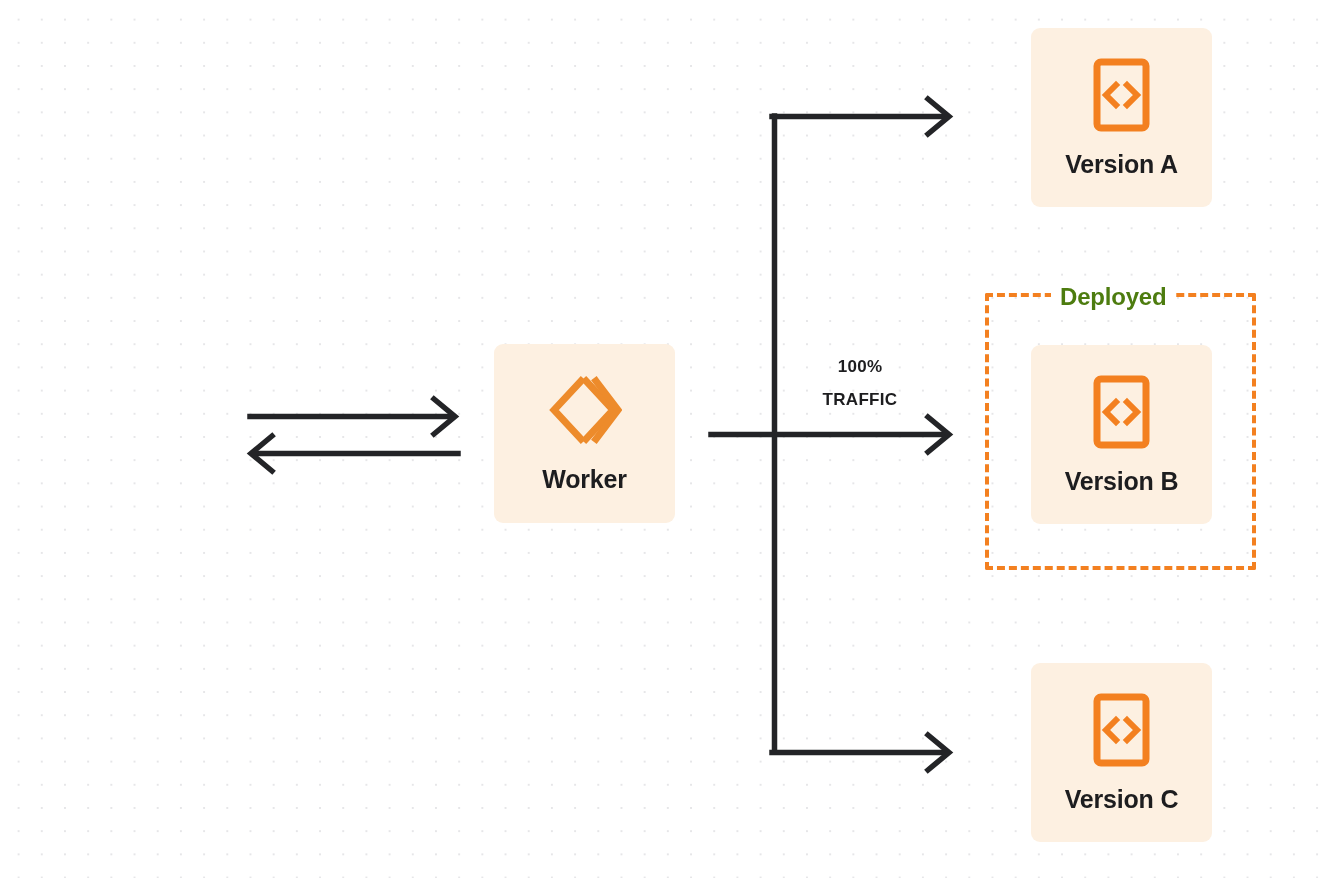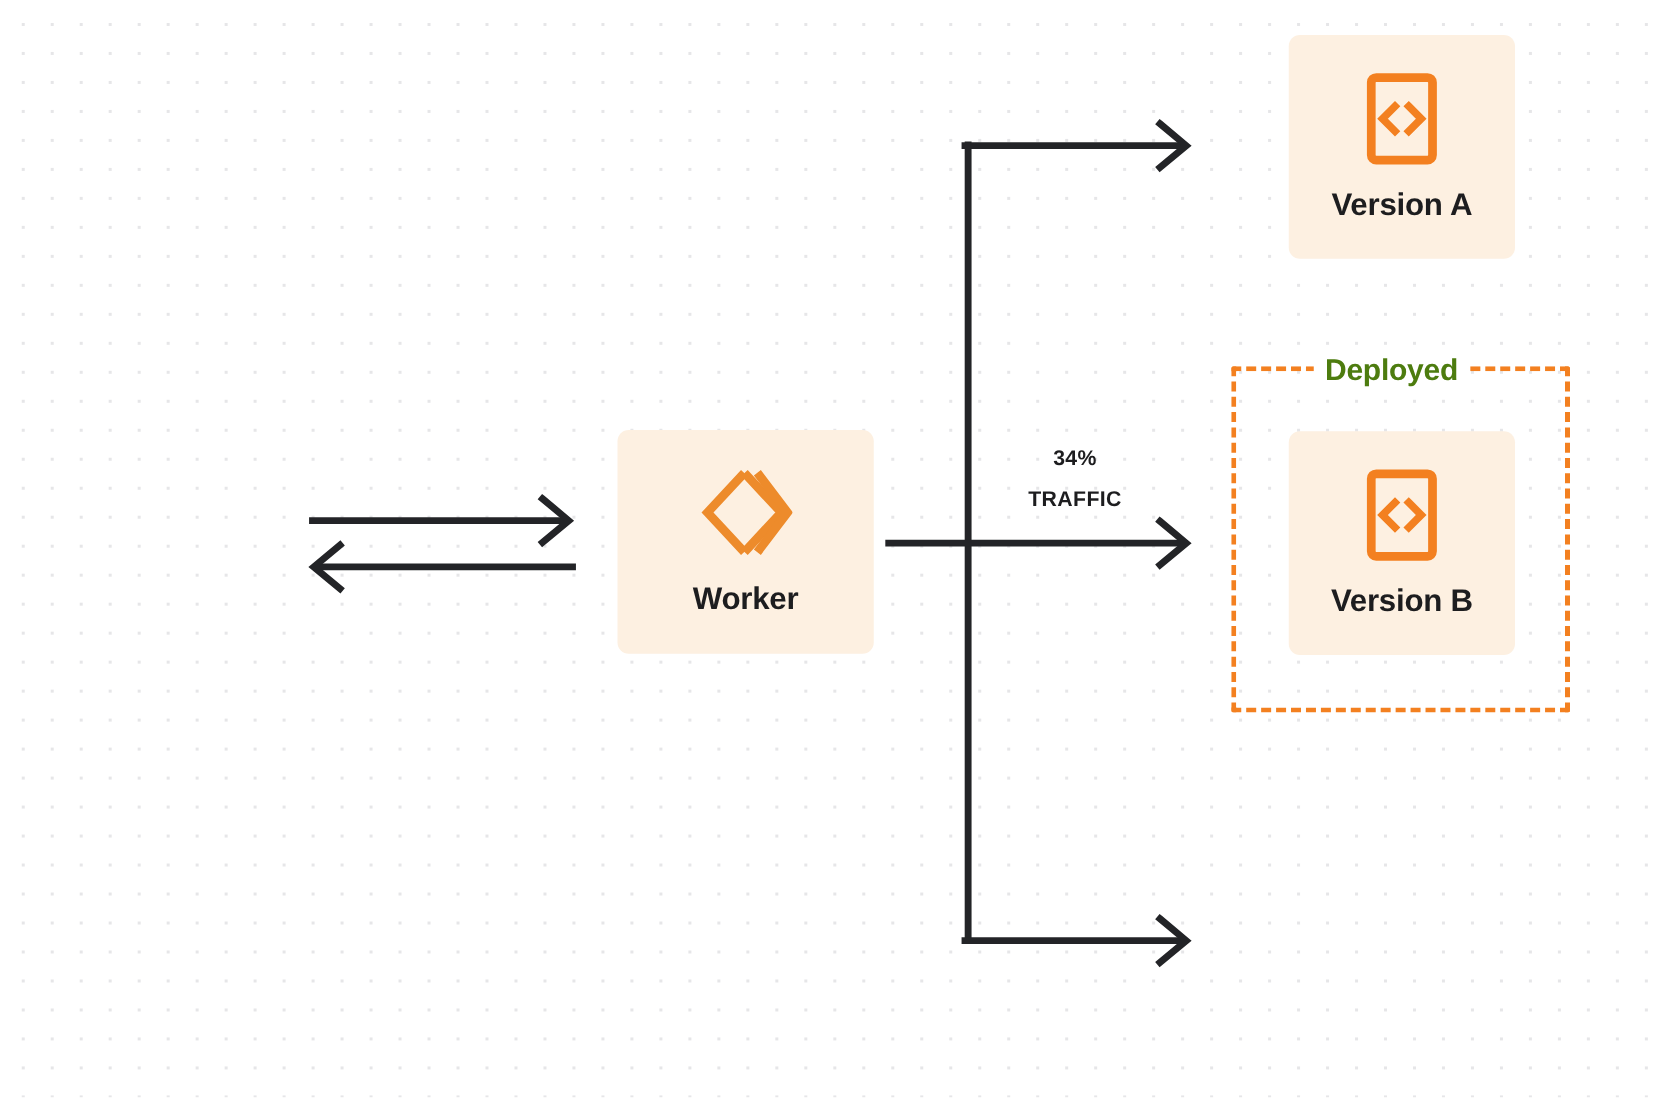--- a/index.html
+++ b/index.html
@@ -36,21 +36,21 @@
     letter-spacing: -0.2px;
     line-height: 1;
   }
 
   #node-client {
     left: 31px; top: 345px; width: 181px; height: 179px;
     background: #f2f3f5;
   }
 
   #node-worker {
-    left: 494px; top: 344px; width: 205px; height: 179px;
+    left: 494px; top: 344px; width: 181px; height: 179px;
     background: #fdf0e1;
   }
   #node-worker .node-label { margin-top: 22px; }
 
   .version-node {
     width: 181px; height: 179px;
     background: #fdf0e1;
   }
   #node-version-a { left: 1031px; top: 28px; }
   #node-version-b { left: 1031px; top: 345px; }
@@ -186,19 +186,29 @@
     <span>
       <svg class="icon-code" viewBox="0 0 57 74" xmlns="http://www.w3.org/2000/svg">
         <rect x="4" y="4" width="49" height="66" rx="4" ry="4" fill="none" stroke="#f38020" stroke-width="7"></rect>
         <polyline points="23,27 13,37 23,47" fill="none" stroke="#f38020" stroke-width="6" stroke-linecap="square" stroke-linejoin="miter"></polyline>
         <polyline points="34,27 44,37 34,47" fill="none" stroke="#f38020" stroke-width="6" stroke-linecap="square" stroke-linejoin="miter"></polyline>
       </svg>
     </span>
     <span class="node-label">Version B</span>
   </div>
 
+  <div class="node version-node" id="node-version-c">
+    <span>
+      <svg class="icon-code" viewBox="0 0 57 74" xmlns="http://www.w3.org/2000/svg">
+        <rect x="4" y="4" width="49" height="66" rx="4" ry="4" fill="none" stroke="#f38020" stroke-width="7"></rect>
+        <polyline points="23,27 13,37 23,47" fill="none" stroke="#f38020" stroke-width="6" stroke-linecap="square" stroke-linejoin="miter"></polyline>
+        <polyline points="34,27 44,37 34,47" fill="none" stroke="#f38020" stroke-width="6" stroke-linecap="square" stroke-linejoin="miter"></polyline>
+      </svg>
+    </span>
+    <span class="node-label">Version C</span>
+  </div>
 
   <div id="traffic-label">
-    <span class="ln">34%</span>
+    <span class="ln">100%</span>
     <span class="ln">TRAFFIC</span>
   </div>
 
 </div>
 
 </body></html>

